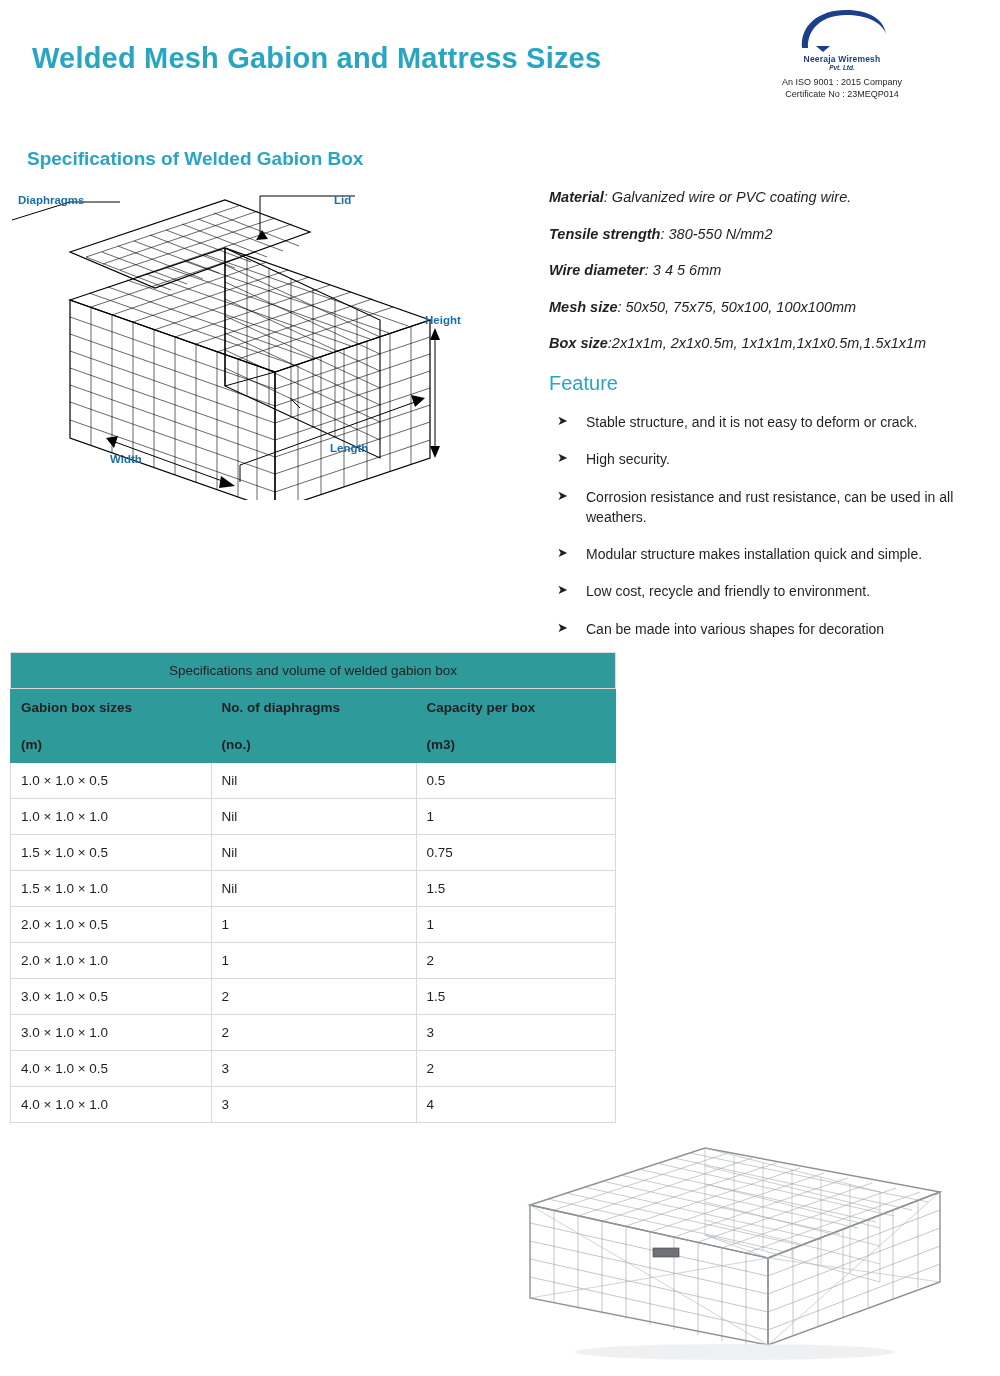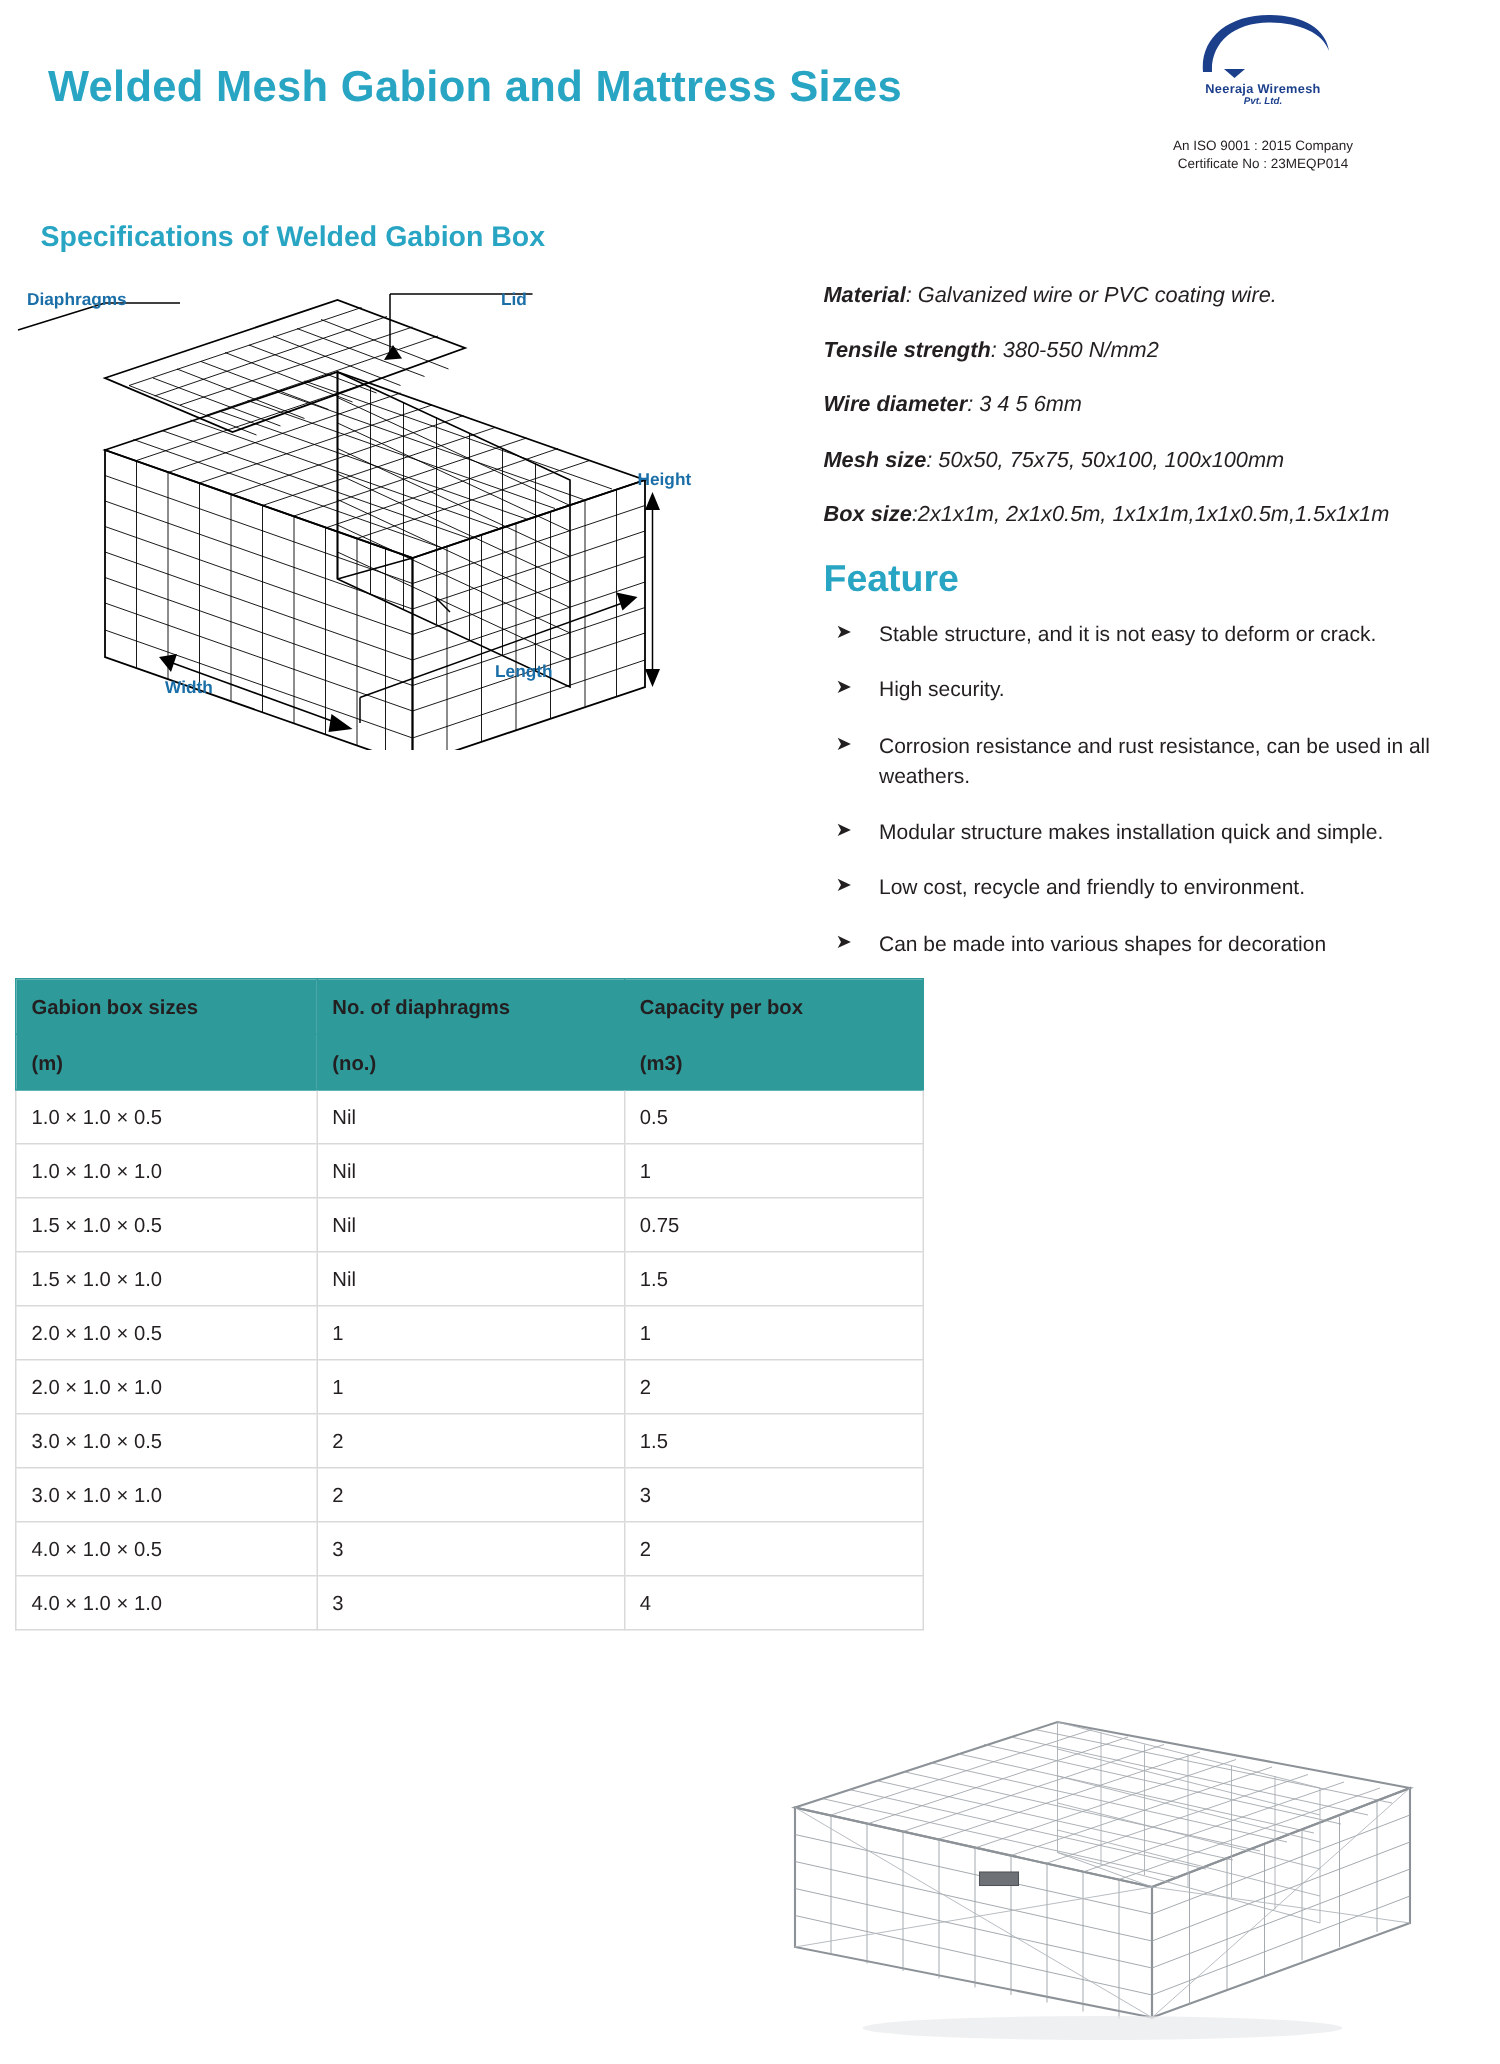--- a/index.html
+++ b/index.html
@@ -63,21 +63,21 @@
   }
   .logo-sub {
     font-size: 6.5px;
     font-weight: bold;
     color: #1b3f8b;
     font-style: italic;
   }
   .iso-line {
     font-size: 9px;
     color: #231f20;
-    margin-top: 20px;
+    margin-top: 5px;
     line-height: 1.35;
   }
 
   
   .section-title {
     position: absolute;
     left: 27px;
     top: 148px;
     font-size: 19px;
     font-weight: bold;
@@ -117,22 +117,22 @@
     line-height: 1.0;
     margin-bottom: 22px;
     color: #231f20;
   }
   .spec-line b { font-weight: bold; }
 
   .feature-title {
     position: absolute;
     left: 549px;
     top: 372px;
-    font-size: 25px;
-    font-weight: bold;
+    font-size: 20px;
+    font-weight: normal;
     color: #29a5c4;
   }
   .feature-list {
     position: absolute;
     left: 549px;
     top: 412px;
     width: 440px;
     list-style: none;
     margin: 0;
     padding: 0;
@@ -407,20 +407,23 @@
     <span>Low cost, recycle and friendly to environment.</span>
   </li>
   <li class="feature-item">
     <span class="bullet">➤</span>
     <span>Can be made into various shapes for decoration</span>
   </li>
 </ul>
 
 <table class="spec-table">
   <tbody>
+    <tr>
+      <td class="tbl-caption" colspan="3">Specifications and volume of welded gabion box</td>
+    </tr>
     <tr class="tbl-head">
       <td class="col1">Gabion box sizes</td>
       <td class="col2">No. of diaphragms</td>
       <td class="col3">Capacity per box</td>
     </tr>
     <tr class="tbl-head">
       <td class="col1">(m)</td>
       <td class="col2">(no.)</td>
       <td class="col3">(m3)</td>
     </tr>

